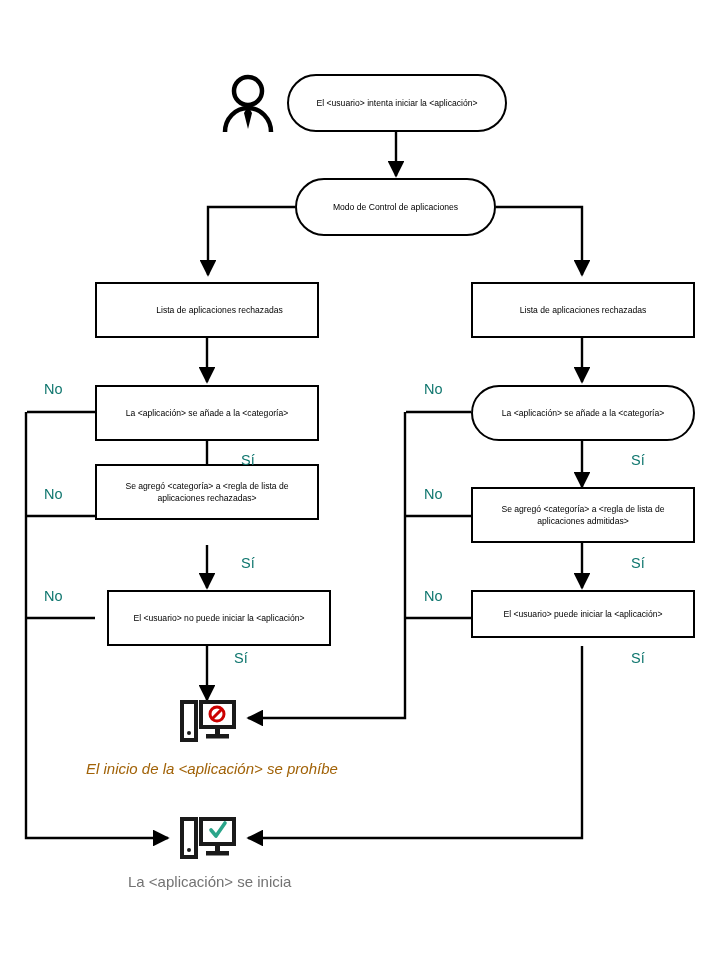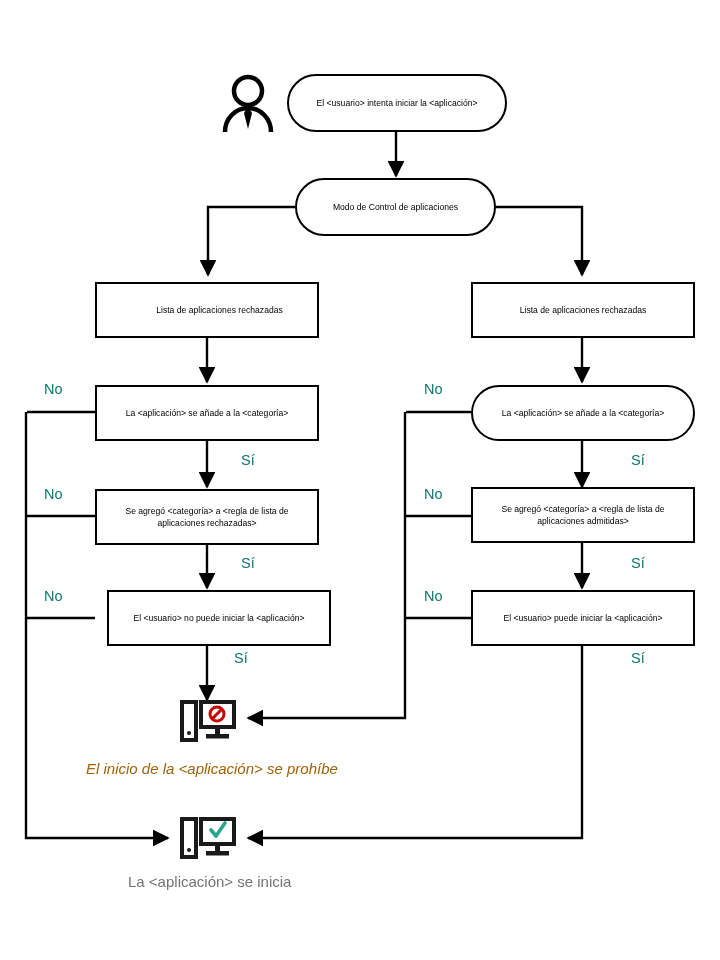--- a/index.html
+++ b/index.html
@@ -122,37 +122,37 @@
   </div>
 
   <div class="node" style="left:471px; top:282px; width:224px; height:56px;">
     <span>Lista de aplicaciones rechazadas</span>
   </div>
 
   <div class="node" style="left:95px; top:385px; width:224px; height:56px;">
     <span>La &lt;aplicación&gt; se añade a la &lt;categoría&gt;</span>
   </div>
 
-  <div class="node" style="left:95px; top:489px; width:224px; height:56px;justify-content:center;">
+  <div class="node" style="left:95px; top:464px; width:224px; height:56px;justify-content:center;">
     <span>Se agregó &lt;categoría&gt; a &lt;regla de lista de aplicaciones rechazadas&gt;</span>
   </div>
 
   <div class="node" style="left:107px; top:590px; width:224px; height:56px;">
     <span>El &lt;usuario&gt; no puede iniciar la &lt;aplicación&gt;</span>
   </div>
 
   <div class="node rounded" style="left:471px; top:385px; width:224px; height:56px;">
     <span>La &lt;aplicación&gt; se añade a la &lt;categoría&gt;</span>
   </div>
 
   <div class="node" style="left:471px; top:487px; width:224px; height:56px;">
     <span>Se agregó &lt;categoría&gt; a &lt;regla de lista de aplicaciones admitidas&gt;</span>
   </div>
 
-  <div class="node" style="left:471px; top:590px; width:224px; height:56px;">
+  <div class="node" style="left:471px; top:590px; width:224px; height:48px;">
     <span>El &lt;usuario&gt; puede iniciar la &lt;aplicación&gt;</span>
   </div>
 
   <div class="edge-label" style="left:44px; top:381px;">No</div>
   <div class="edge-label" style="left:44px; top:486px;">No</div>
   <div class="edge-label" style="left:44px; top:588px;">No</div>
 
   <div class="edge-label" style="left:241px; top:452px;">Sí</div>
   <div class="edge-label" style="left:241px; top:555px;">Sí</div>
   <div class="edge-label" style="left:234px; top:650px;">Sí</div>

